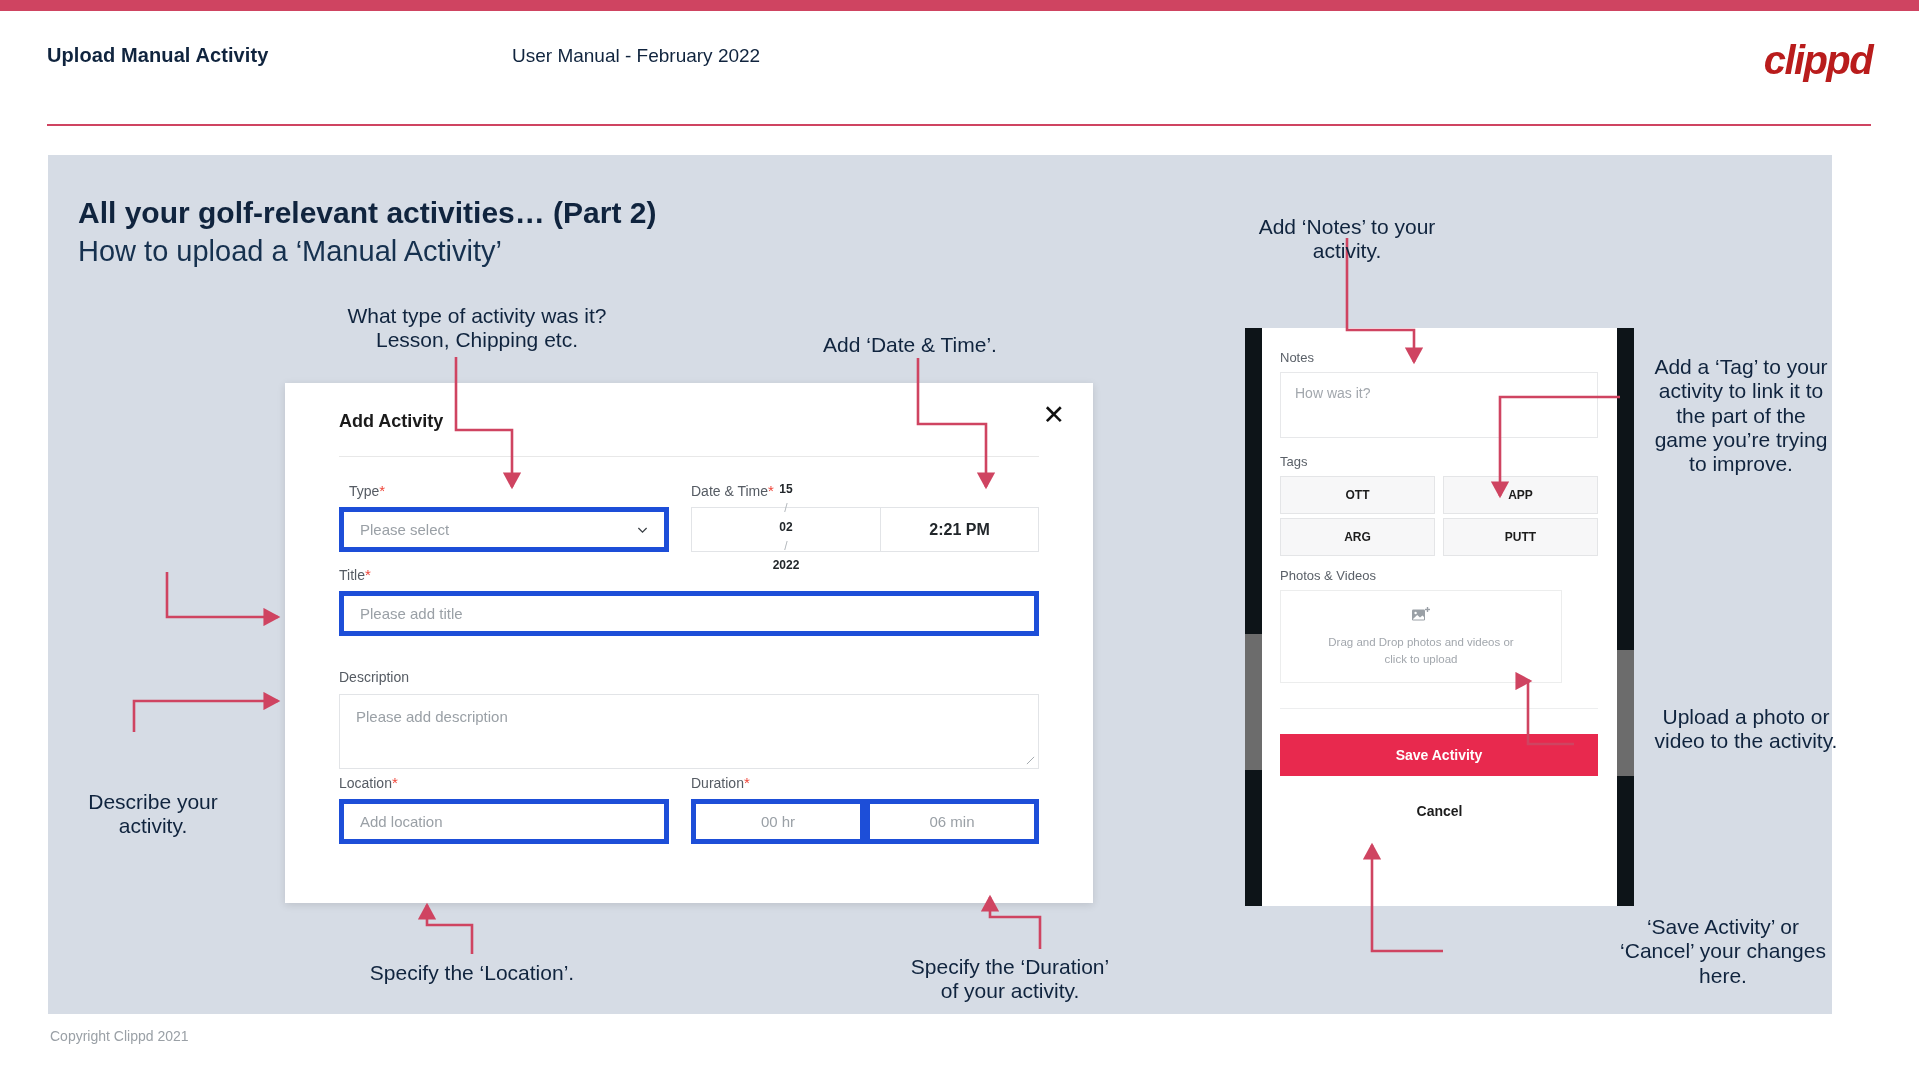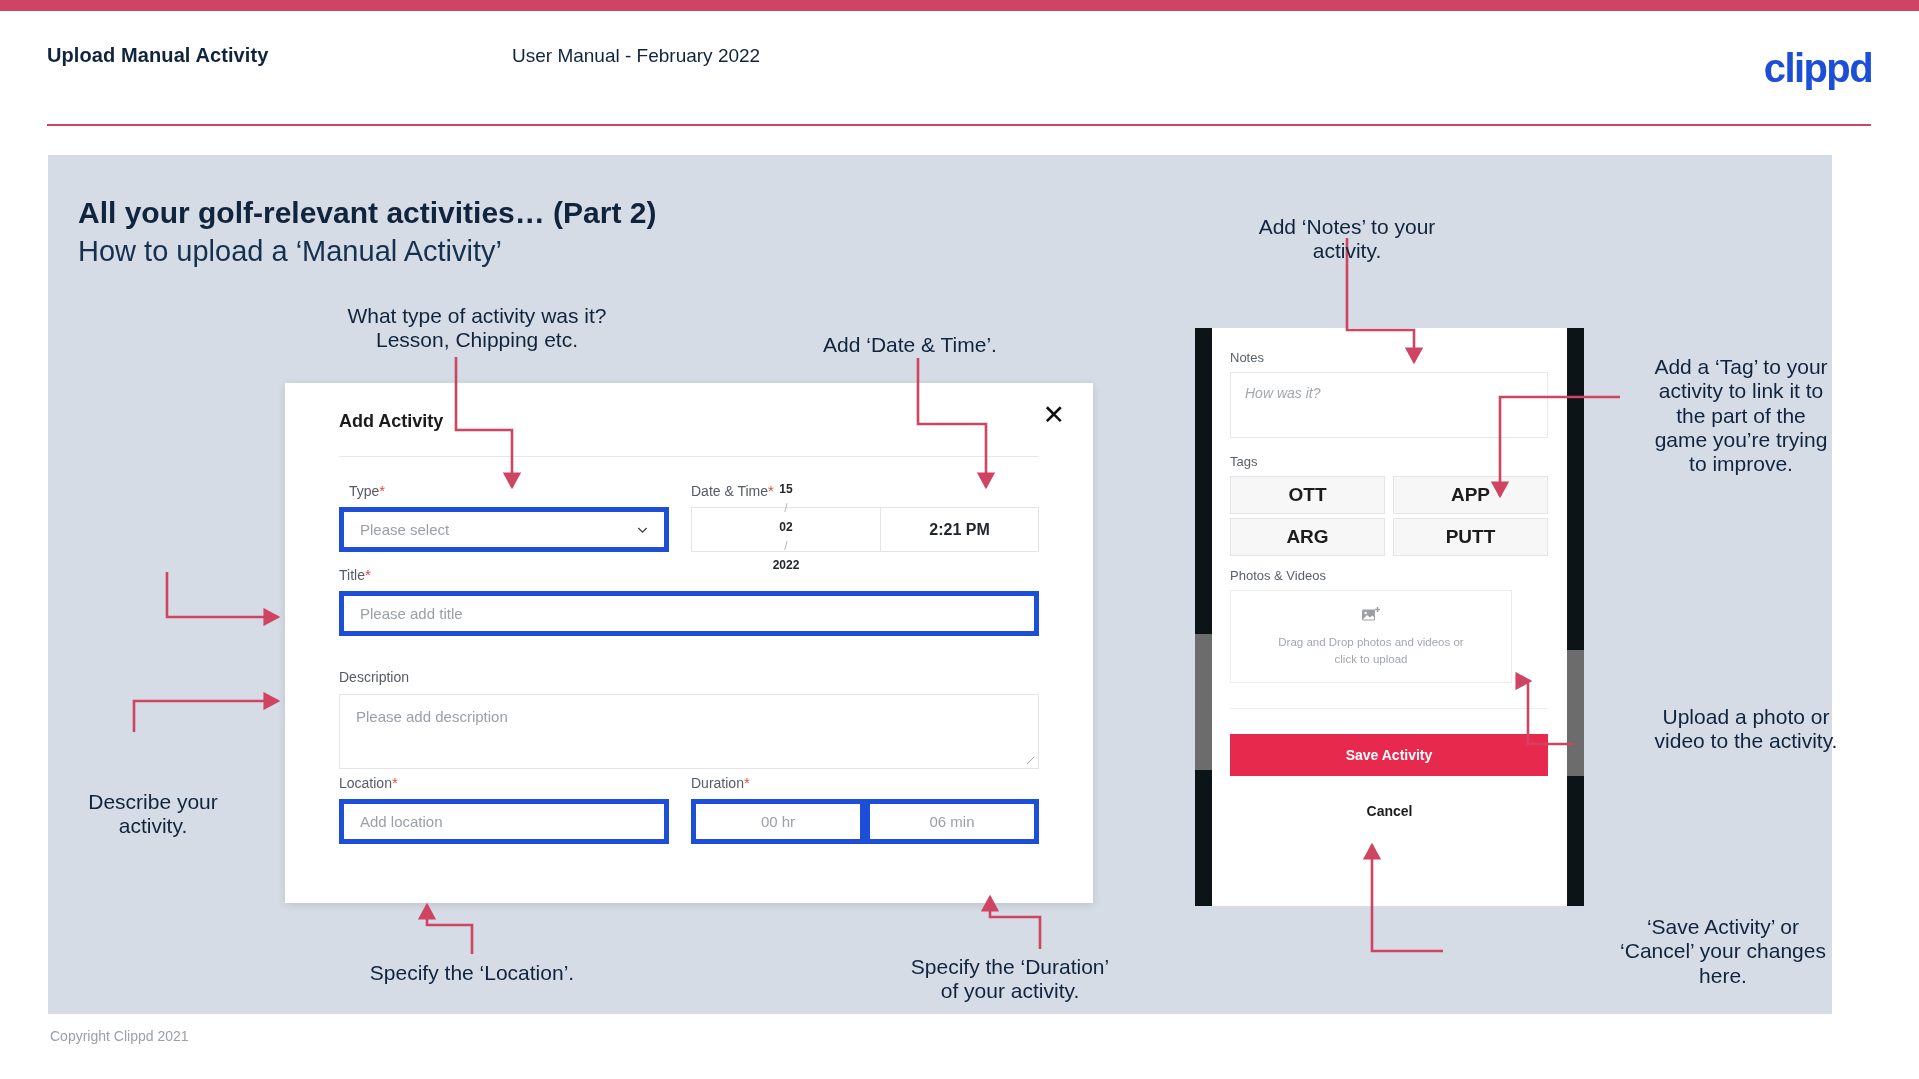--- a/index.html
+++ b/index.html
@@ -20,23 +20,23 @@
   
   .hdr-title {
     position: absolute; left: 47px; top: 44px;
     font-size: 20px; font-weight: 700; color: #10243e; letter-spacing: .1px;
   }
   .hdr-sub {
     position: absolute; left: 512px; top: 45px;
     font-size: 19px; font-weight: 400; color: #10243e;
   }
   .logo {
-    position: absolute; right: 47px; top: 48px;
-    font-size: 40px; font-weight: 700; color: #1d4ed8;
-    letter-spacing: -1.6px; line-height: 1;
+    position: absolute; right: 47px; top: 40px;
+    font-size: 40px; font-weight: 700; color: #b91c1c;
+    letter-spacing: -1.6px; line-height: 1; font-style: italic;
   }
   .hdr-rule {
     position: absolute; left: 47px; top: 124px; width: 1824px; height: 2px;
     background: #cf4461;
   }
 
   
   .panel {
     position: absolute; left: 48px; top: 155px;
     width: 1784px; height: 859px;
@@ -116,44 +116,44 @@
   .date-sep { color: #b3b8bd; font-weight: 400; }
   .cal-icon { margin-left: 14px; width: 17px; height: 17px; }
   .date-divider { width: 1px; height: 100%; background: #e2e4e7; }
   .date-right {
     display: flex; align-items: center; justify-content: center;
     height: 100%; font-size: 16px; color: #22272b; font-weight: 700;
   }
 
   
   .phone {
-    position: absolute; left: 1195px; top: 328px;
+    position: absolute; left: 1245px; top: 328px;
     width: 389px; height: 578px;
     background: #ffffff;
   }
   .phone-edge { position: absolute; top: 0; width: 17px; height: 578px; background: #0d1418; }
   .phone-edge.left  { left: 0; }
   .phone-edge.right { right: 0; }
   .edge-grey { position: absolute; width: 100%; background: #6c6c6c; }
 
   .screen {
     position: absolute; left: 17px; top: 0; right: 17px; bottom: 0;
     background: #ffffff; overflow: hidden;
   }
   .p-label {
     position: absolute; font-size: 13px; color: #5a6068;
   }
   .p-input {
     position: absolute; border: 1px solid #e7e8ea; background: #fff;
-    font-size: 14px; color: #a2a7ad; padding: 12px 13px 0 14px; font-style: italic;
+    font-size: 14px; color: #a2a7ad; padding: 12px 13px 0 14px;
   }
   .tag-btn {
     position: absolute; border: 1px solid #e4e5e7; background: #f7f7f8;
     display: flex; align-items: center; justify-content: center;
-    font-size: 19px; font-weight: 700; color: #1c1c1c;
+    font-size: 12px; font-weight: 700; color: #1c1c1c;
   }
   .dropzone {
     position: absolute; border: 1px solid #eceded; background: #fff;
     display: flex; flex-direction: column; align-items: center; justify-content: center;
     gap: 10px;
   }
   .dz-text {
     font-size: 11.5px; color: #a2a7ad; text-align: center; line-height: 1.45;
   }
   .p-rule { position: absolute; background: #edeeef; height: 1px; }

